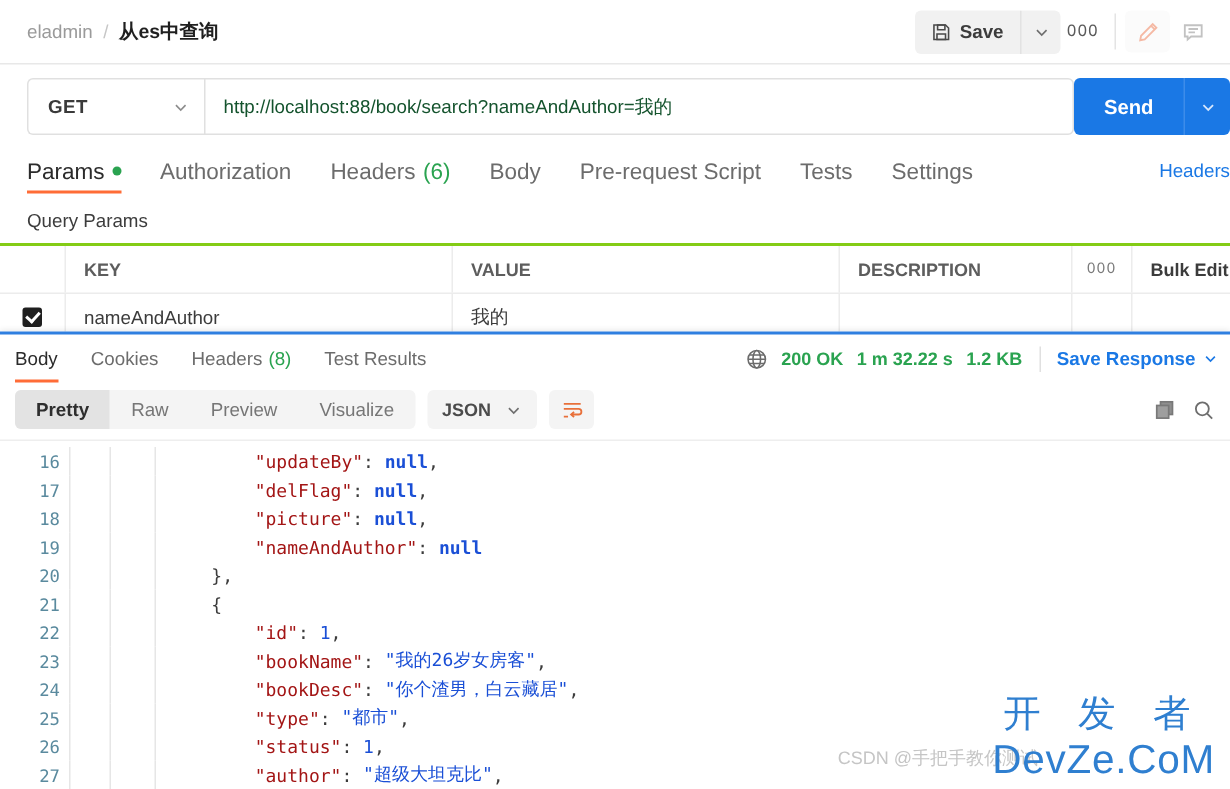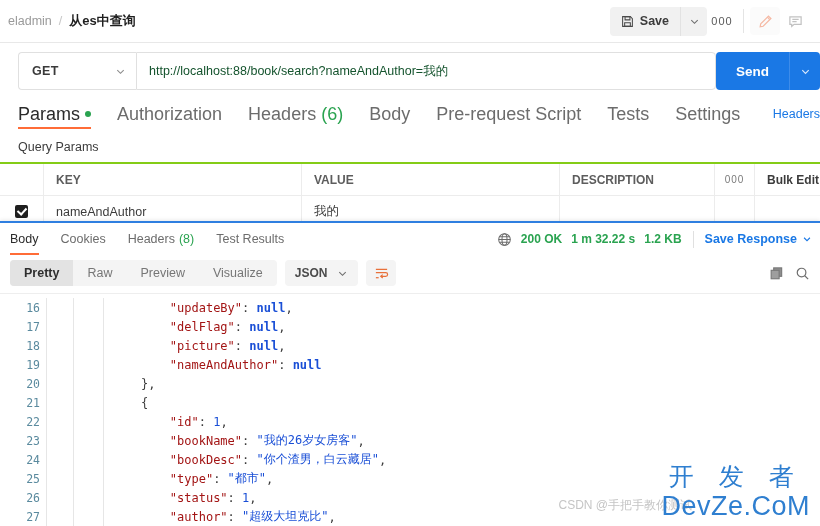--- a/index.html
+++ b/index.html
@@ -15,21 +15,21 @@
     font-size: 12px;
     color: #2f2f2f;
     position: relative;
   }
 
   
   .topbar {
     height: 43px;
     display: flex;
     align-items: center;
-    padding: 0 10px 0 8px;
+    padding: 0 10px 0 18px;
     box-sizing: border-box;
     background: #fff;
     border-bottom: 1px solid #e8e8e8;
   }
   .breadcrumb {
     display: flex;
     align-items: center;
     gap: 7px;
     font-size: 12.5px;
   }
@@ -180,21 +180,21 @@
 
   
   .reqtabs {
     display: flex;
     align-items: center;
     padding: 0 0 0 18px;
     height: 30px;
     position: relative;
   }
   .tab {
-    font-size: 18px;
+    font-size: 15px;
     color: #6c6c6c;
     margin-right: 26px;
     height: 30px;
     line-height: 29px;
     display: flex;
     align-items: center;
     gap: 5px;
     cursor: pointer;
     position: relative;
     justify-content: center;

